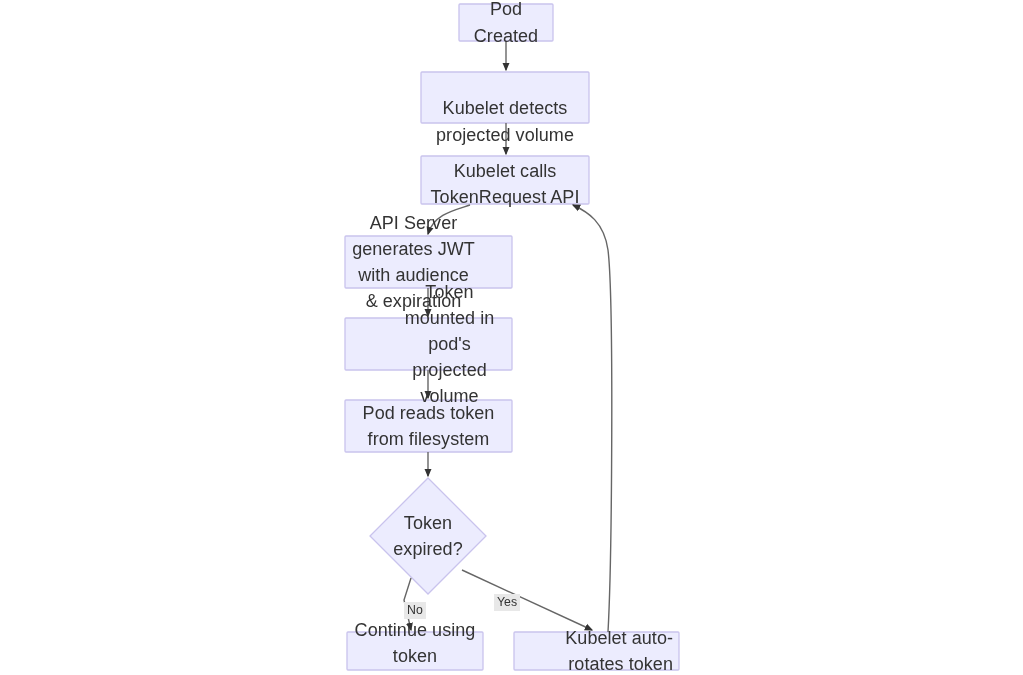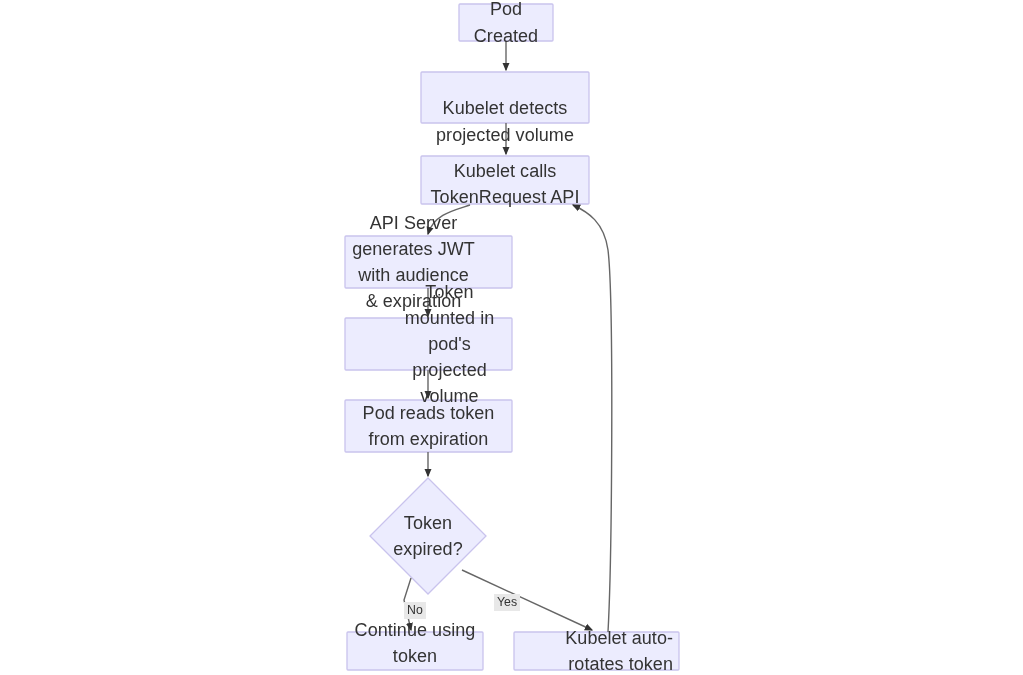--- a/index.html
+++ b/index.html
@@ -93,21 +93,21 @@
   <div class="node-label" style="left:459px; top:4px; width:94px; height:37px;">Pod Created</div>
 
   <div class="node-label" style="left:421px; top:72px; width:168px; height:51px;margin-top:24px;">Kubelet detects projected volume</div>
 
   <div class="node-label" style="left:421px; top:156px; width:168px; height:56px;">Kubelet calls TokenRequest API</div>
 
   <div class="node-label" style="left:345px; top:236px; width:137px; height:52px;">API Server generates JWT with audience &amp; expiration</div>
 
   <div class="node-label" style="left:345px; top:318px; width:167px; height:52px;padding-left:48px;">Token mounted in pod's projected volume</div>
 
-  <div class="node-label" style="left:345px; top:400px; width:167px; height:52px;">Pod reads token from expiration</div>
+  <div class="node-label" style="left:345px; top:400px; width:167px; height:52px;">Pod reads token from filesystem</div>
 
   <div class="node-label" style="left:370px; top:478px; width:116px; height:116px;">Token expired?</div>
 
   <div class="node-label" style="left:347px; top:632px; width:136px; height:22px;">Continue using token</div>
 
   <div class="node-label" style="left:514px; top:632px; width:165px; height:38px;text-align:right;">Kubelet auto-rotates token</div>
 
   <div class="edge-label" style="left:404px; top:602px;">No</div>
 
   <div class="edge-label" style="left:494px; top:594px;">Yes</div>

